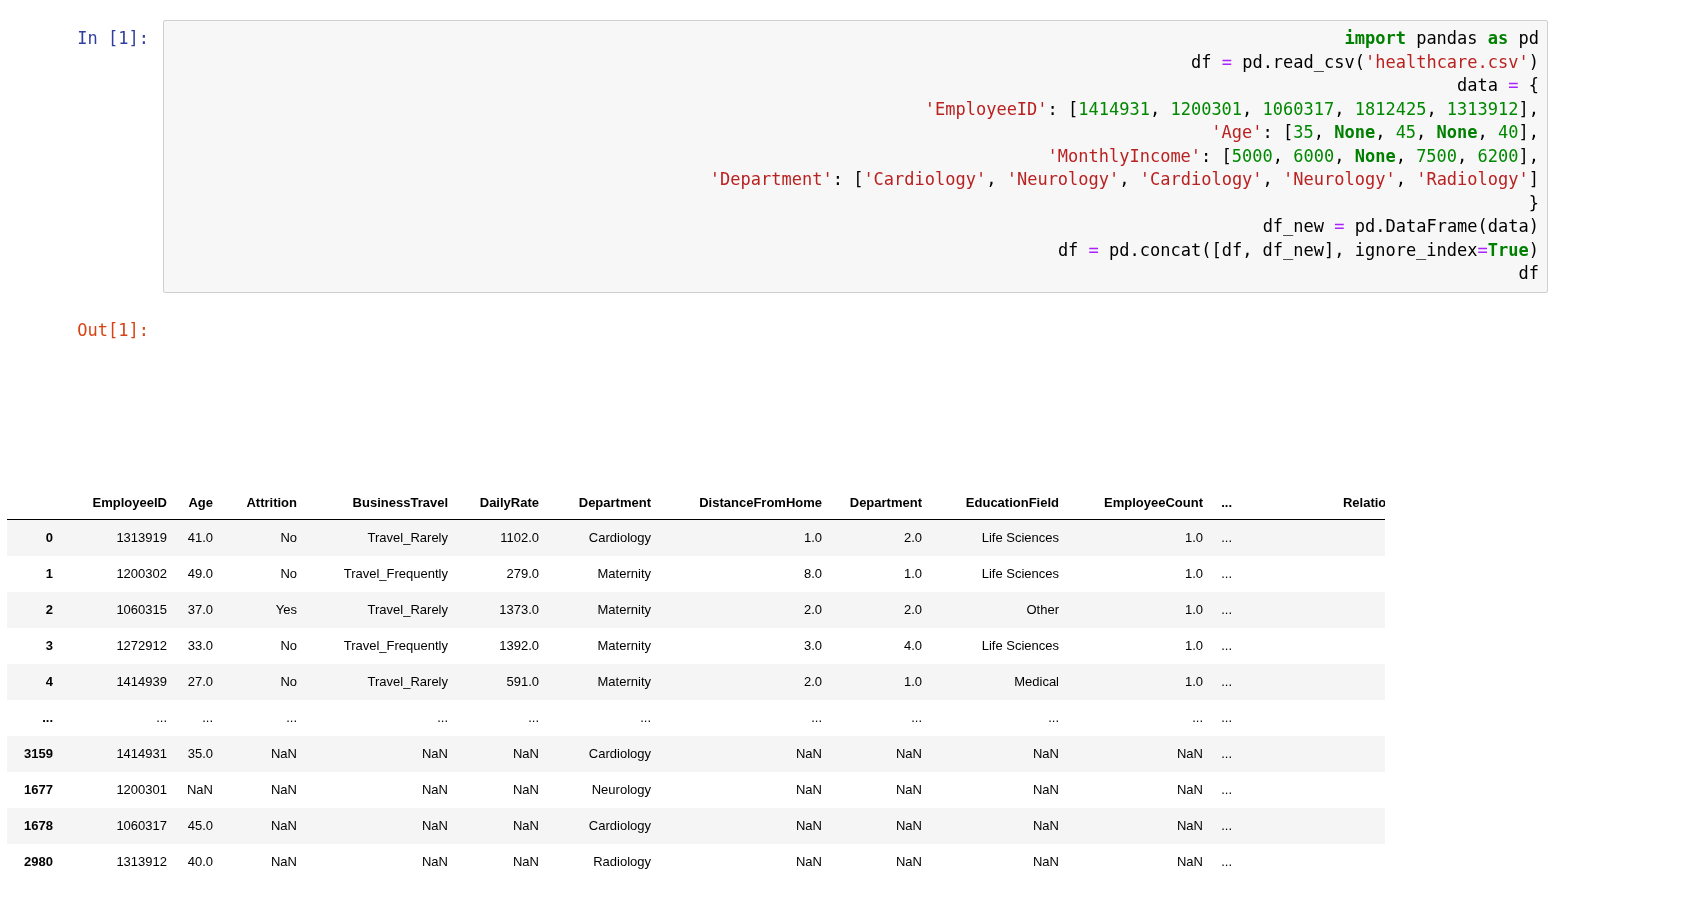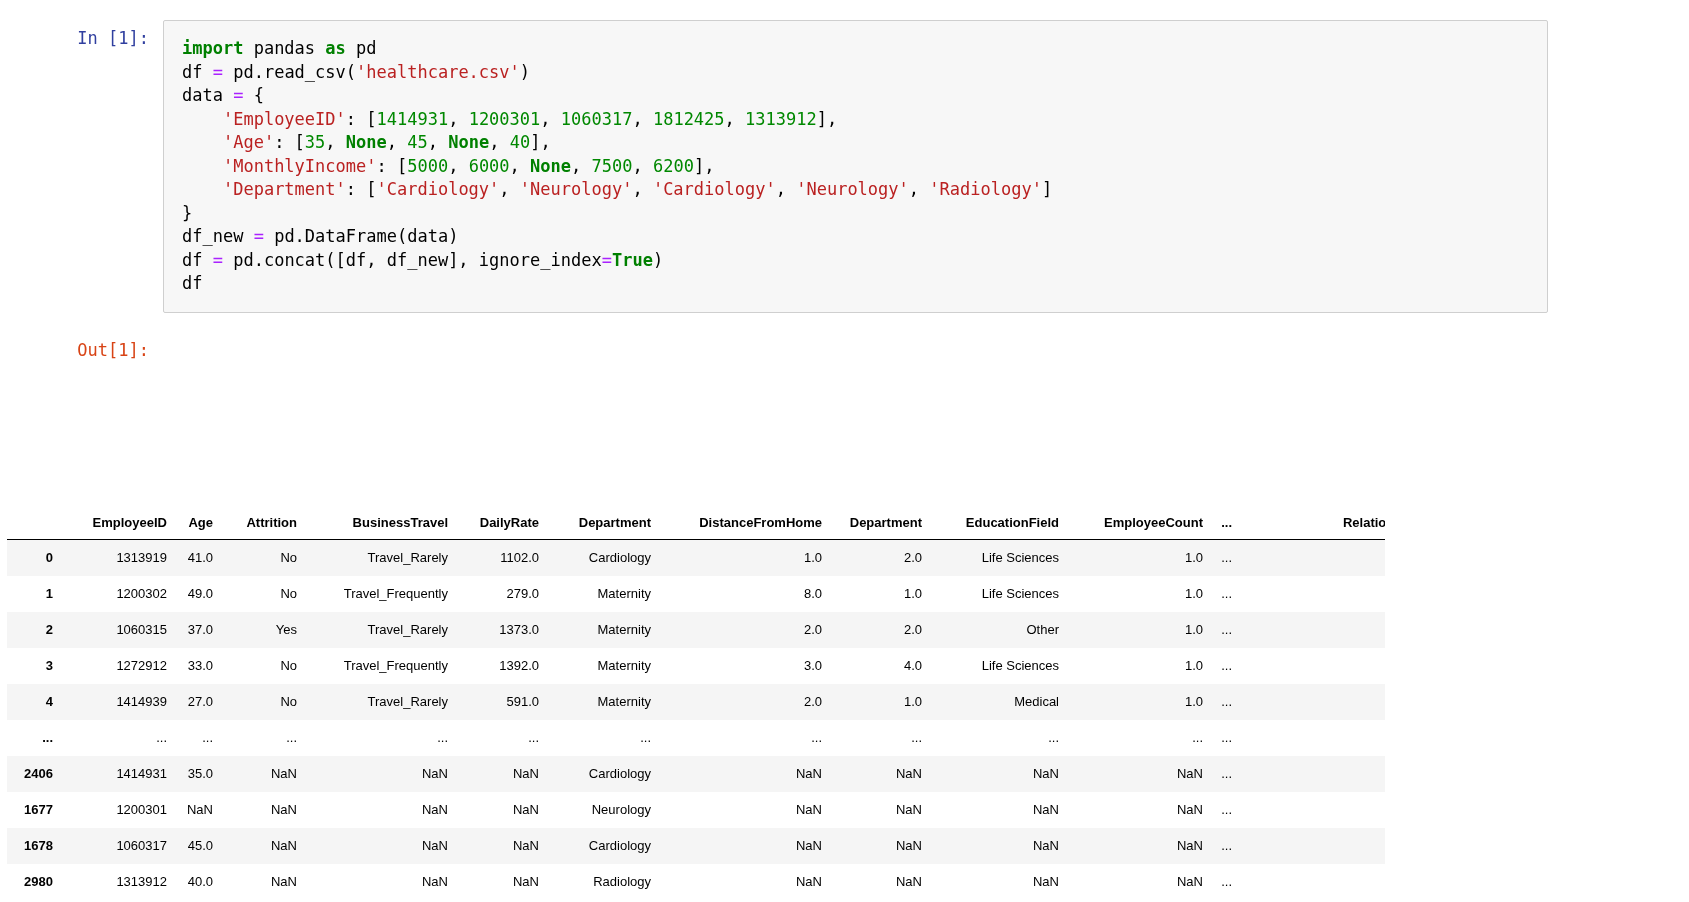--- a/index.html
+++ b/index.html
@@ -4,22 +4,22 @@
 <style>
   html,body{margin:0;padding:0;background:#ffffff;}
   body{width:1689px;height:902px;overflow:hidden;font-family:"Liberation Sans",sans-serif;color:#000;}
   .nb{padding-top:20px;}
   .cell-row{display:flex;align-items:flex-start;}
   .prompt{flex:0 0 163px;width:163px;box-sizing:border-box;text-align:right;padding-right:14px;
           font-family:"DejaVu Sans Mono","Liberation Mono",monospace;font-size:17px;line-height:23.5px;}
   .prompt-in{color:#303F9F;padding-top:7px;}
   .prompt-out{color:#D84315;padding-top:2px;}
   .code-box{flex:1 1 auto;margin-right:141px;background:#F7F7F7;border:1px solid #CFCFCF;border-radius:2px;}
-  .code-box pre{margin:10px;padding:6px 8px;font-family:"DejaVu Sans Mono","Liberation Mono",monospace;
-                font-size:17px;line-height:23.5px;color:#000;}
+  .code-box pre{margin:0;padding:6px 8px;font-family:"DejaVu Sans Mono","Liberation Mono",monospace;
+                font-size:17px;line-height:23.5px;color:#000;text-align:right;}
   .tok-kw{color:#008000;font-weight:bold;}
   .tok-num{color:#008800;}
   .tok-str{color:#BA2121;}
   .tok-op{color:#AA22FF;}
   .tok-pl{color:#000;}
   .out-content{flex:1 1 auto;margin-left:7px;min-width:0;}
   .out-row{margin-top:24px;flex-direction:column;}
   .table-clip{width:1378px;overflow:hidden;}
   table.dataframe{border-collapse:collapse;table-layout:fixed;width:1453px;font-size:13px;}
   table.dataframe th,table.dataframe td{box-sizing:border-box;padding:0 8px;white-space:nowrap;
@@ -181,21 +181,21 @@
                 <td>...</td>
                 <td>...</td>
                 <td>...</td>
                 <td>...</td>
                 <td>...</td>
                 <td>...</td>
                 <td>...</td>
                 <td></td>
               </tr>
               <tr>
-                <th>2406</th>
+                <th>3159</th>
                 <td>1414931</td>
                 <td>35.0</td>
                 <td>NaN</td>
                 <td>NaN</td>
                 <td>NaN</td>
                 <td>Cardiology</td>
                 <td>NaN</td>
                 <td>NaN</td>
                 <td>NaN</td>
                 <td>NaN</td>

